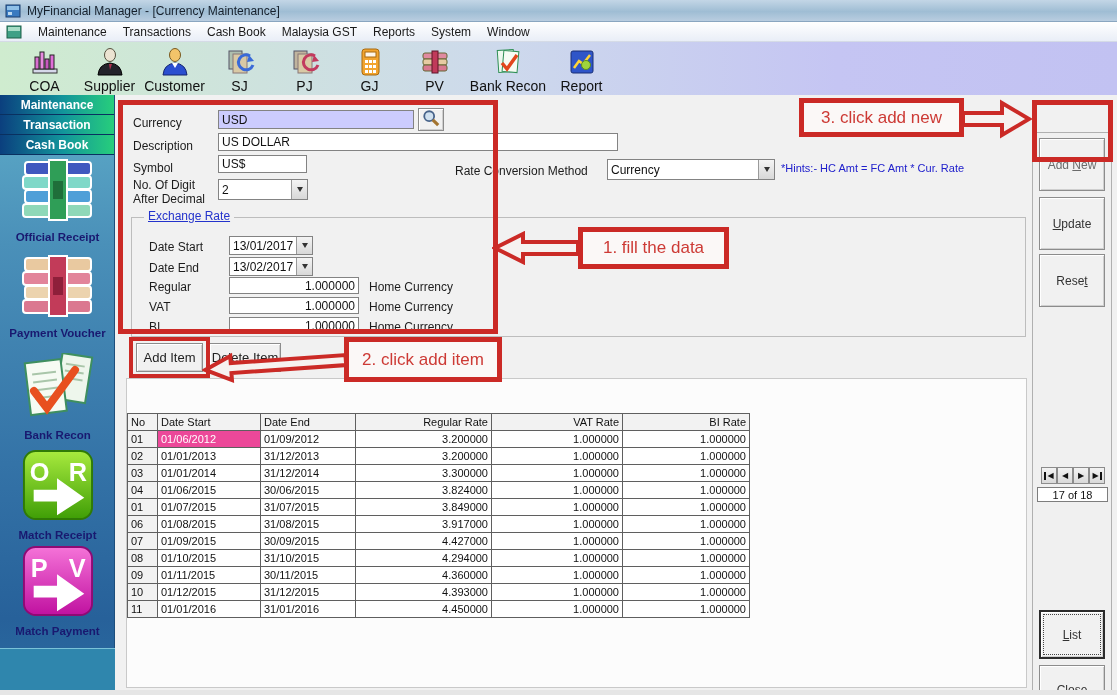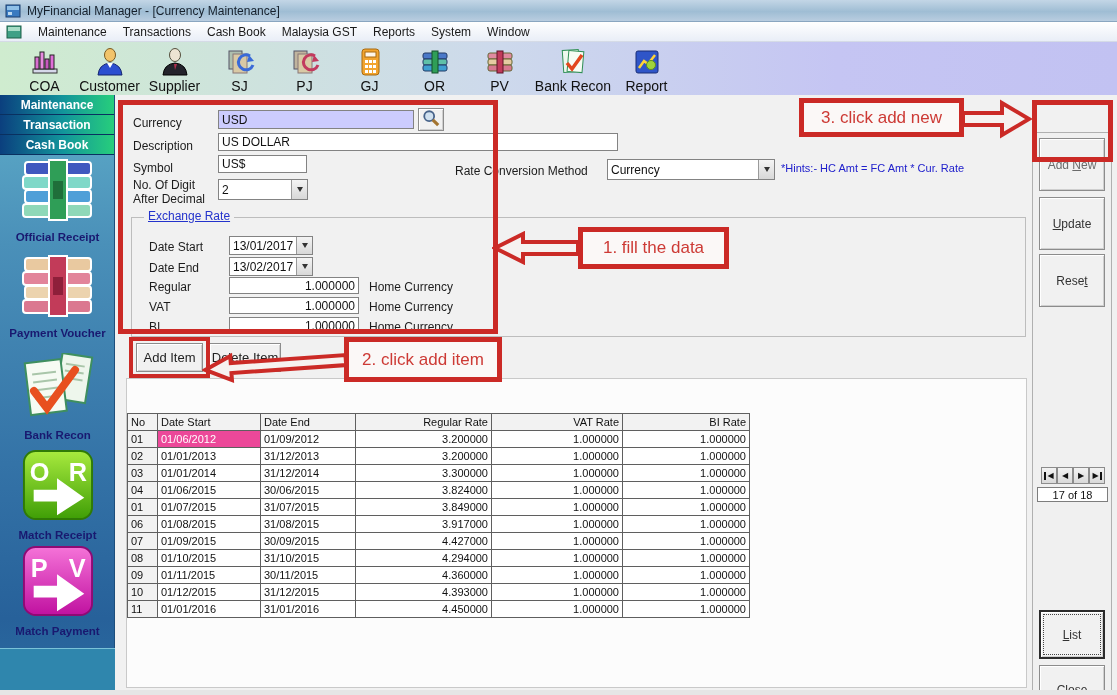--- a/index.html
+++ b/index.html
@@ -129,36 +129,36 @@
             <rect x="10" y="5" width="4" height="17" fill="#e88ce0" stroke="#222"></rect>
             <rect x="15" y="12" width="4" height="10" fill="#c858c0" stroke="#222"></rect>
             <rect x="20" y="8" width="4" height="14" fill="#e070d8" stroke="#222"></rect>
           </svg>
       </span>
       <span>COA</span>
     </div>
     <div class="tbitem">
       <span class="tbicon">
         <svg width="30" height="30" viewBox="0 0 30 30">
+            <ellipse cx="15" cy="8" rx="5.5" ry="6.5" fill="#ece4d2" stroke="#55503e"></ellipse>
+            <path d="M3 28 Q4 17 15 16 Q26 17 27 28 Z" fill="#23232b" stroke="#000"></path>
+            <path d="M14 17 l1 6 l2 -6 z" fill="#b02f4e"></path>
+          </svg>
+      </span>
+      <span>Supplier</span>
+    </div>
+    <div class="tbitem">
+      <span class="tbicon">
+        <svg width="30" height="30" viewBox="0 0 30 30">
             <ellipse cx="15" cy="8" rx="5.5" ry="6.5" fill="#f2c46a" stroke="#7a5a20"></ellipse>
             <path d="M3 28 Q4 17 15 16 Q26 17 27 28 Z" fill="#2b4fd0" stroke="#15256e"></path>
             <path d="M12 16 L15 21 L18 16 Z" fill="#fff"></path>
           </svg>
       </span>
       <span>Customer</span>
-    </div>
-    <div class="tbitem">
-      <span class="tbicon">
-        <svg width="30" height="30" viewBox="0 0 30 30">
-            <ellipse cx="15" cy="8" rx="5.5" ry="6.5" fill="#ece4d2" stroke="#55503e"></ellipse>
-            <path d="M3 28 Q4 17 15 16 Q26 17 27 28 Z" fill="#23232b" stroke="#000"></path>
-            <path d="M14 17 l1 6 l2 -6 z" fill="#b02f4e"></path>
-          </svg>
-      </span>
-      <span>Supplier</span>
     </div>
     <div class="tbitem">
       <span class="tbicon">
         <svg width="30" height="30" viewBox="0 0 30 30">
             <rect x="4" y="4" width="13" height="18" fill="#aebfae" stroke="#556"></rect>
             <rect x="8" y="7" width="14" height="19" fill="#d9c9a5" stroke="#877"></rect>
             <path d="M25 9 a7.5 7.5 0 1 0 3 9" fill="none" stroke="#3a6ad8" stroke-width="3"></path>
             <path d="M29 14 l-5 -6 -2 7 z" fill="#3a6ad8"></path>
           </svg>
       </span>
@@ -187,31 +187,20 @@
               <rect x="10" y="18" width="3" height="3"></rect>
               <rect x="14" y="18" width="3" height="3"></rect>
               <rect x="18" y="18" width="3" height="3"></rect>
               <rect x="10" y="23" width="3" height="3"></rect>
               <rect x="14" y="23" width="3" height="3"></rect>
               <rect x="18" y="23" width="3" height="3"></rect>
             </g>
           </svg>
       </span>
       <span>GJ</span>
-    </div>
-    <div class="tbitem">
-      <span class="tbicon">
-        <svg width="30" height="30" viewBox="0 0 30 30">
-            <rect x="3" y="6" width="24" height="6" rx="2" fill="#4a78c8" stroke="#223a66"></rect>
-            <rect x="3" y="12" width="24" height="6" rx="2" fill="#5fc0a8" stroke="#223a66"></rect>
-            <rect x="3" y="18" width="24" height="6" rx="2" fill="#3f9fd0" stroke="#223a66"></rect>
-            <rect x="12" y="4" width="6" height="22" fill="#2f9e57" stroke="#14512a"></rect>
-          </svg>
-      </span>
-      <span>OR</span>
     </div>
     <div class="tbitem">
       <span class="tbicon">
         <svg width="30" height="30" viewBox="0 0 30 30">
             <rect x="3" y="6" width="24" height="6" rx="2" fill="#e08aa0" stroke="#663">
         </rect>
             <rect x="3" y="12" width="24" height="6" rx="2" fill="#e6cba2" stroke="#663"></rect>
             <rect x="3" y="18" width="24" height="6" rx="2" fill="#d87890" stroke="#663"></rect>
             <rect x="12" y="4" width="6" height="22" fill="#c13a5a" stroke="#5e1428"></rect>
           </svg>

